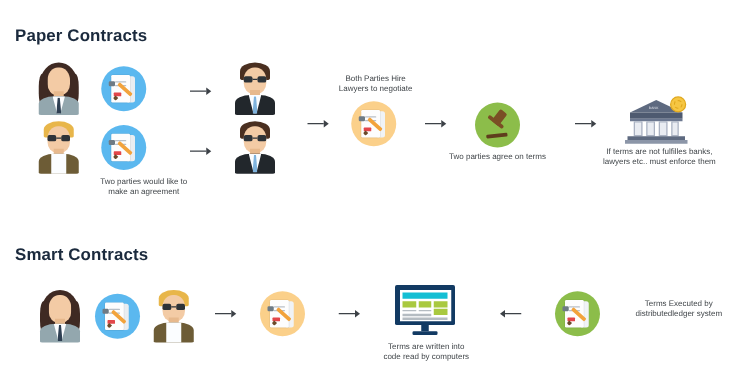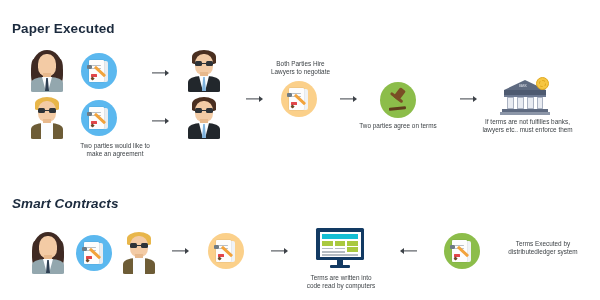--- a/index.html
+++ b/index.html
@@ -82,21 +82,21 @@
   .mon-blk{position:absolute;background:#a9c93f;}
   .mon-gray{position:absolute;background:#b5bcc2;}
   .mon-stand{position:absolute;background:#123a63;}
   .mon-foot{position:absolute;background:#123a63;border-radius:1px;}
 </style>
 </head>
 <body>
 
 <div class="stage">
 
-  <div class="abs section-title" style="left:12px;top:21px;">Paper Executed</div>
+  <div class="abs section-title" style="left:12px;top:21px;">Paper Contracts</div>
 
   <div class="person" style="left:27px;top:49px;width:40px;height:42px;">
     <div class="p-hair" style="left:5px;top:1px;width:30px;height:34px;background:#3f2a23;"></div>
     <div class="p-face" style="left:11px;top:5px;width:18px;height:22px;"></div>
     <div class="p-neck" style="left:16px;top:24px;width:8px;height:6px;"></div>
     <div class="p-hair" style="left:4px;top:10px;width:7px;height:26px;background:#3f2a23;border-radius:40% 10% 40% 40%;"></div>
     <div class="p-hair" style="left:29px;top:10px;width:7px;height:26px;background:#3f2a23;border-radius:10% 40% 40% 40%;"></div>
     <div class="p-body" style="left:4px;top:28px;width:32px;height:15px;background:#93a7ae;"></div>
     <div class="p-shirt" style="left:15px;top:28px;width:10px;height:14px;clip-path:polygon(0 0,100% 0,62% 100%,38% 100%);"></div>
     <div class="p-tie" style="left:18px;top:29px;width:4px;height:13px;background:#2e3f52;clip-path:polygon(30% 0,70% 0,100% 100%,0 100%);"></div>
@@ -221,21 +221,21 @@
     <div class="bk-base" style="left:2px;top:32px;width:46px;height:3px;"></div>
     <div class="bk-step" style="left:0px;top:35px;width:50px;height:2.5px;"></div>
     <div class="coin" style="left:36px;top:0px;width:13px;height:13px;">
       <div class="coin-in" style="left:2px;top:2px;width:7px;height:7px;"></div>
     </div>
   </div>
 
   <div class="abs caption" style="left:460px;top:118px;width:135px;">If terms are not fulfilles banks,
 lawyers etc.. must enforce them</div>
 
-  <div class="abs section-title" style="left:12px;top:196px;font-style:italic;">Smart Contracts</div>
+  <div class="abs section-title" style="left:12px;top:196px;">Smart Contracts</div>
 
   <div class="person" style="left:28px;top:231px;width:40px;height:42px;">
     <div class="p-hair" style="left:5px;top:1px;width:30px;height:34px;background:#3f2a23;"></div>
     <div class="p-face" style="left:11px;top:5px;width:18px;height:22px;"></div>
     <div class="p-neck" style="left:16px;top:24px;width:8px;height:6px;"></div>
     <div class="p-hair" style="left:4px;top:10px;width:7px;height:26px;background:#3f2a23;border-radius:40% 10% 40% 40%;"></div>
     <div class="p-hair" style="left:29px;top:10px;width:7px;height:26px;background:#3f2a23;border-radius:10% 40% 40% 40%;"></div>
     <div class="p-body" style="left:4px;top:28px;width:32px;height:15px;background:#93a7ae;"></div>
     <div class="p-shirt" style="left:15px;top:28px;width:10px;height:14px;clip-path:polygon(0 0,100% 0,62% 100%,38% 100%);"></div>
     <div class="p-tie" style="left:18px;top:29px;width:4px;height:13px;background:#2e3f52;clip-path:polygon(30% 0,70% 0,100% 100%,0 100%);"></div>

